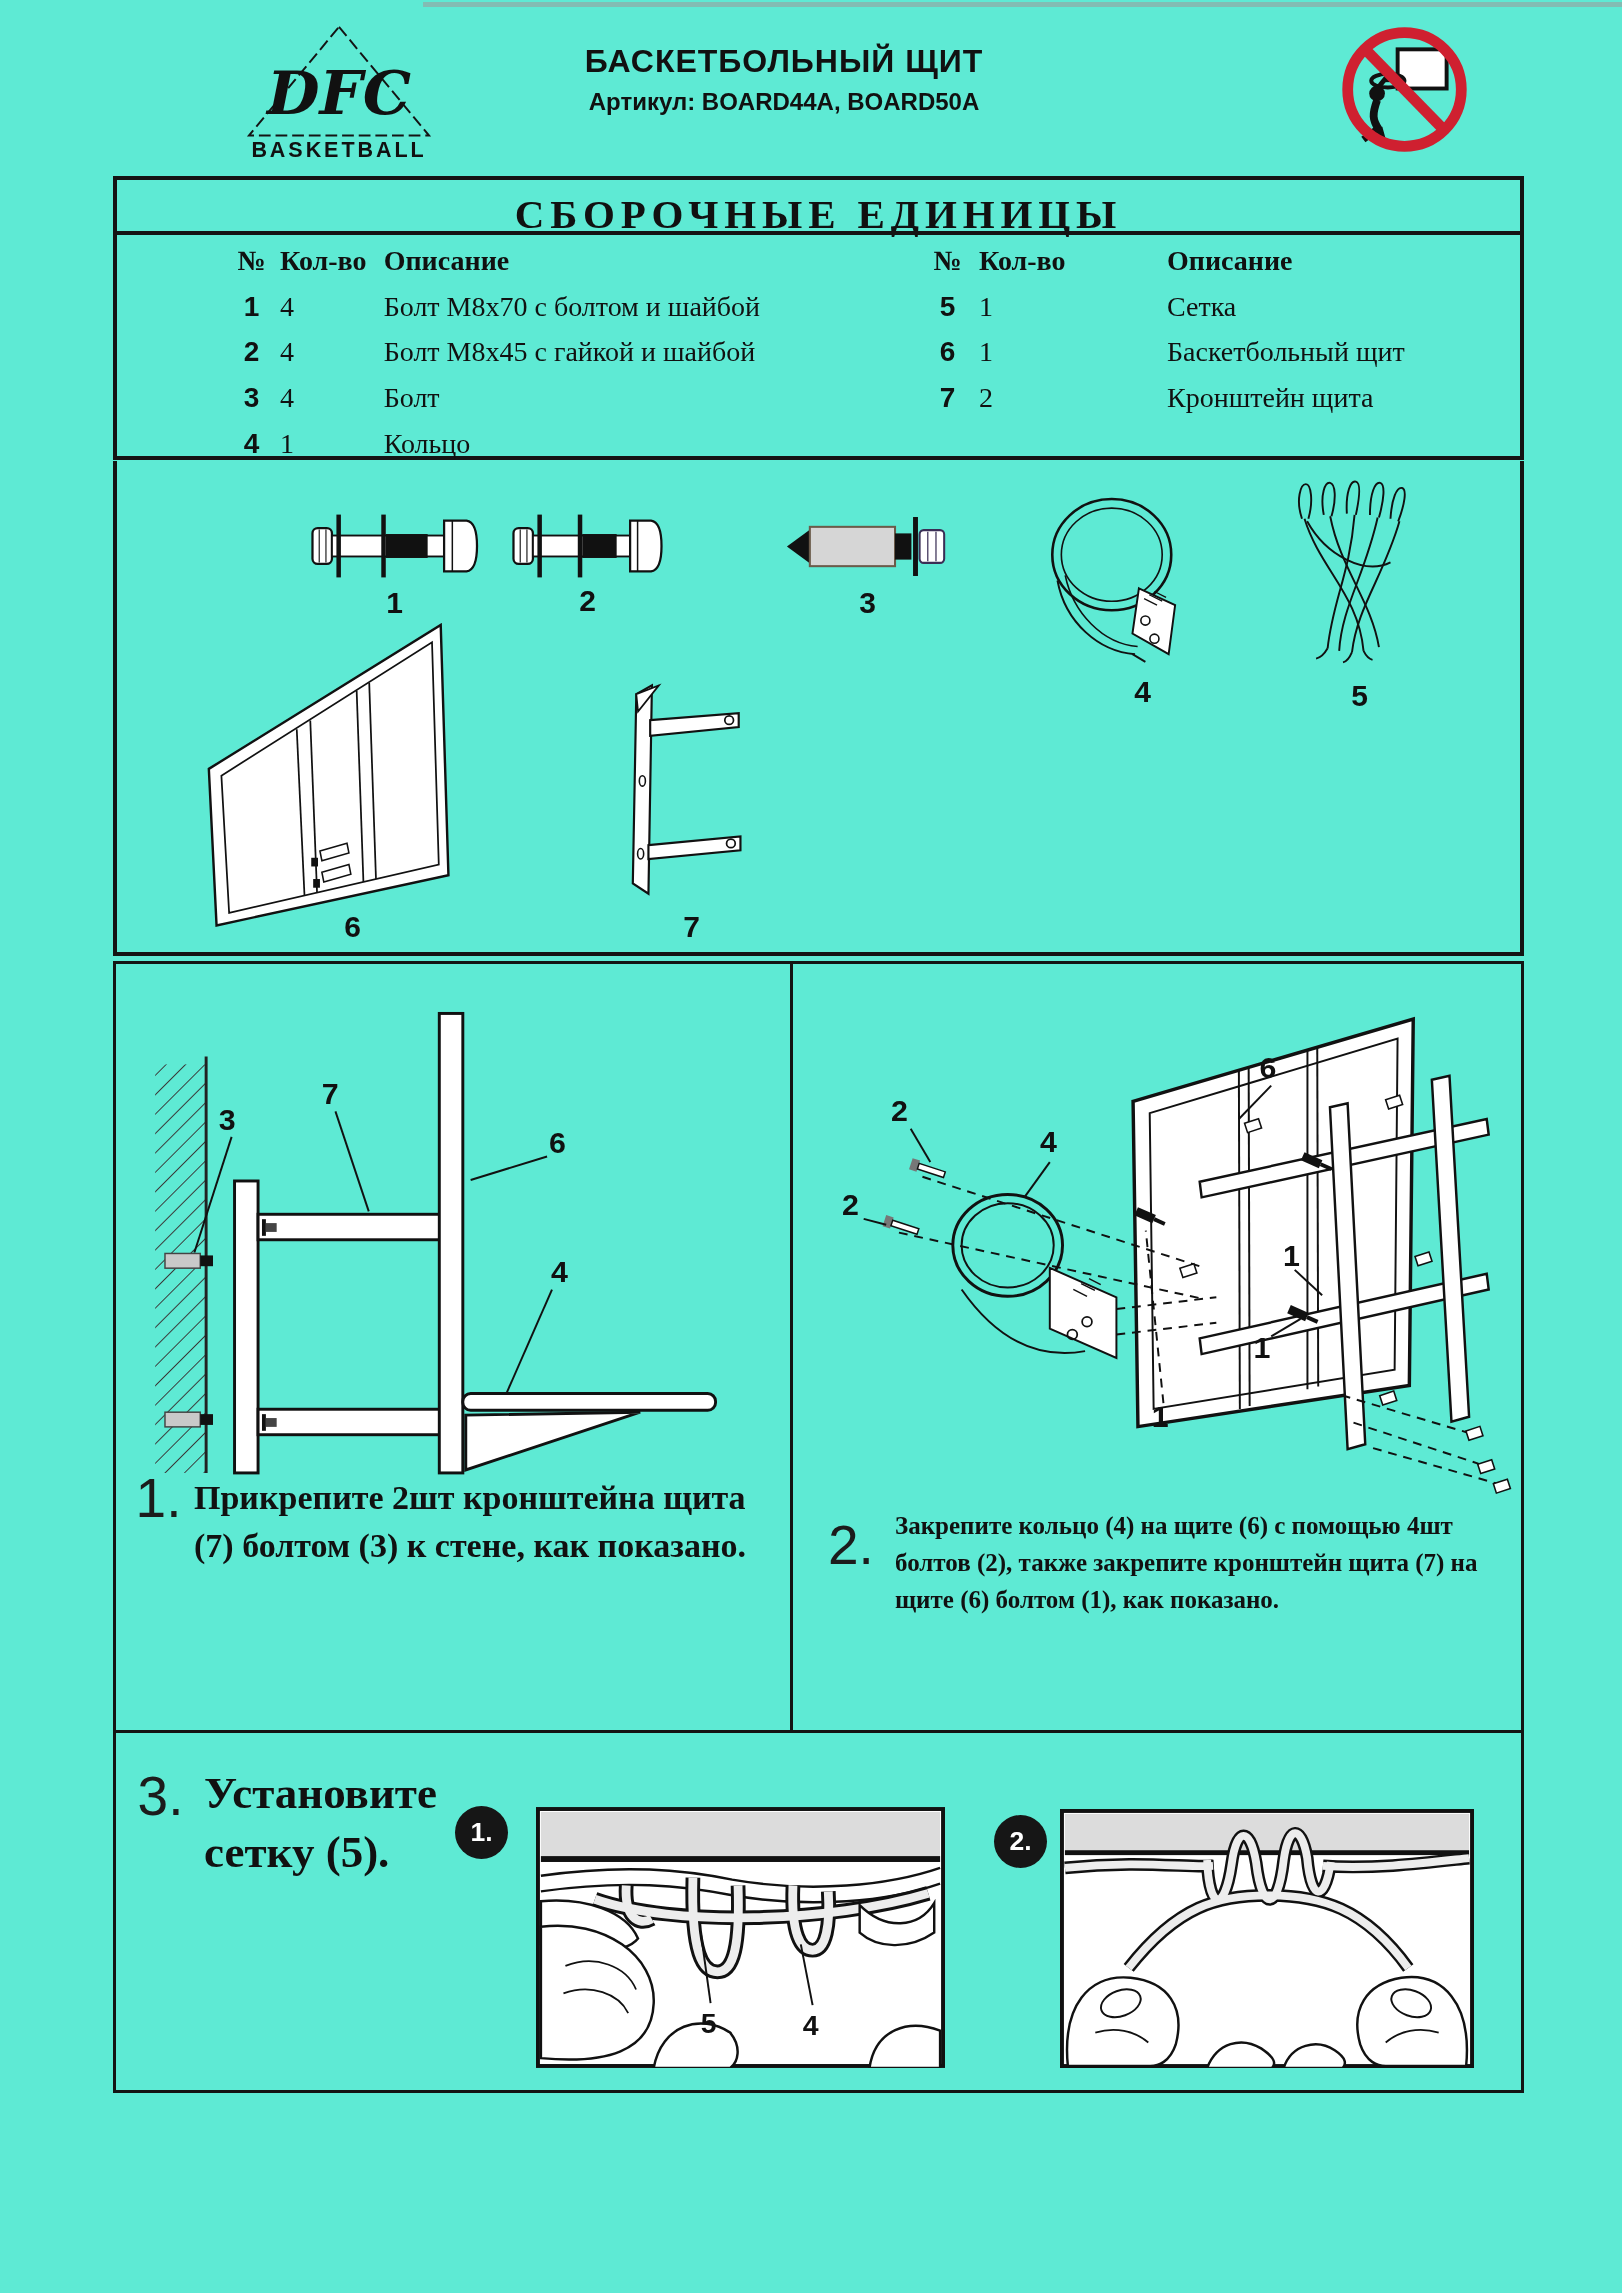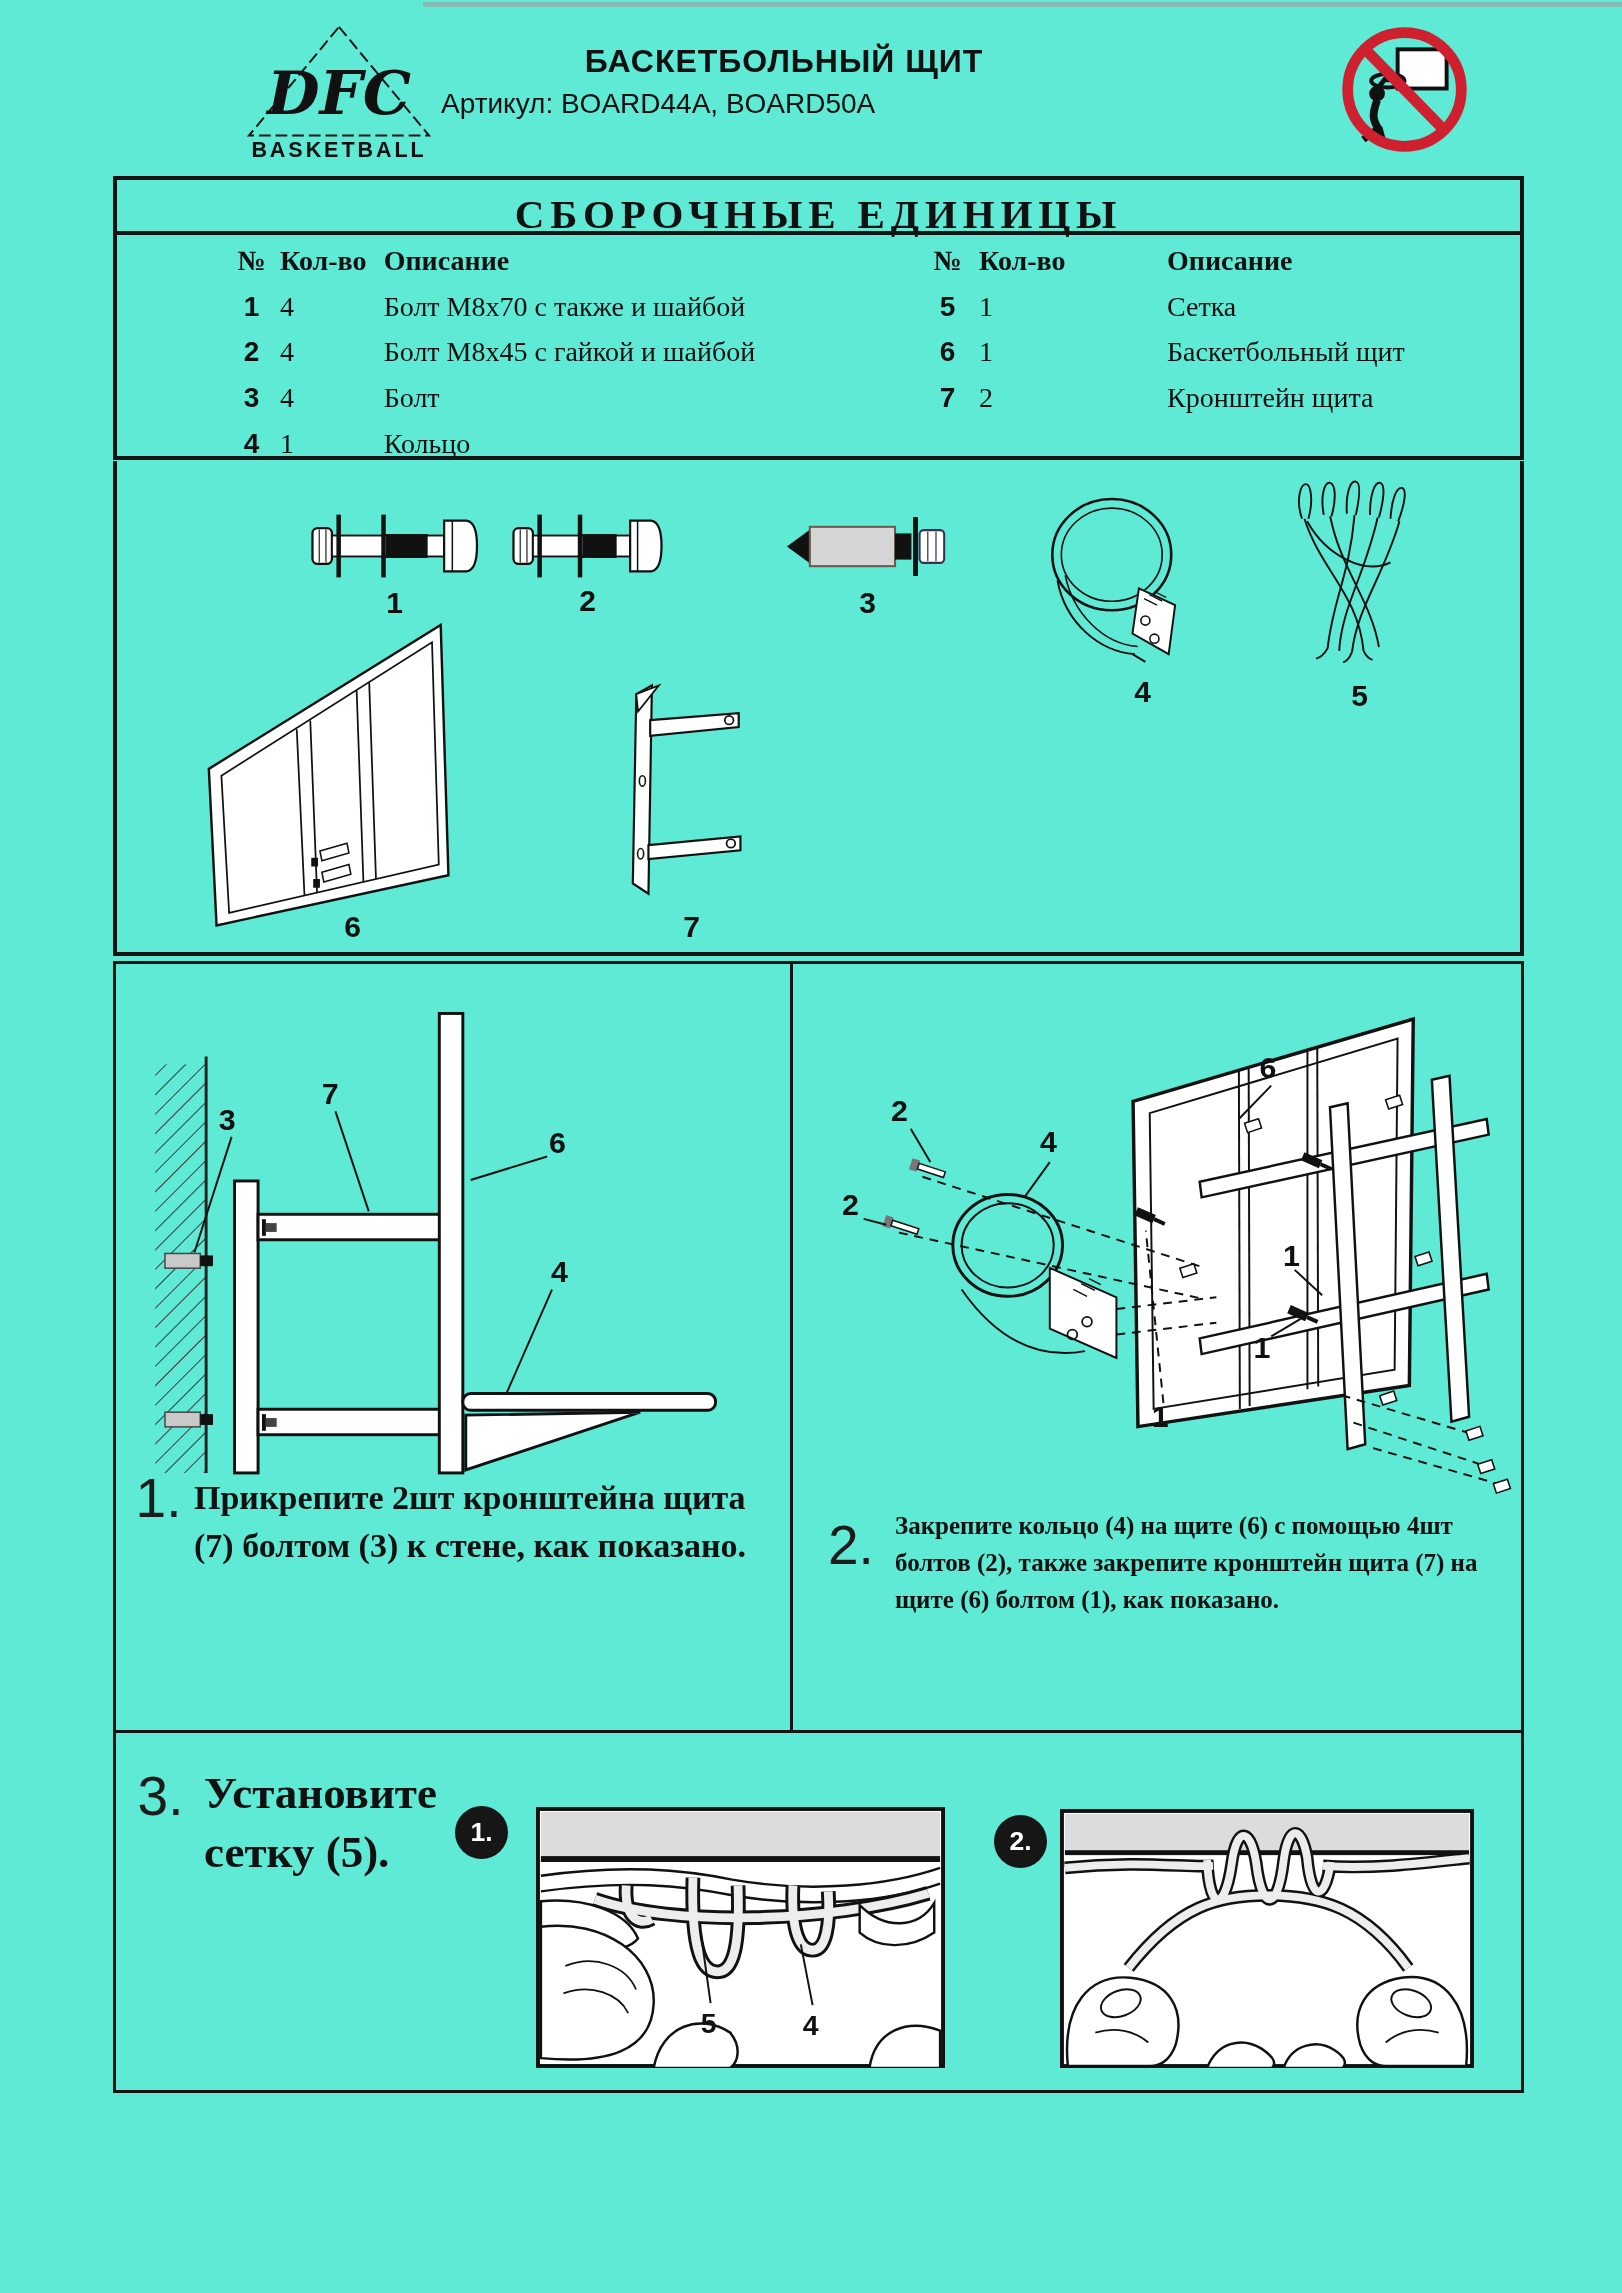--- a/index.html
+++ b/index.html
@@ -3,22 +3,22 @@
 <meta charset="utf-8">
 <style>
   html,body{margin:0;padding:0;background:#fff;}
   .page{position:relative;width:1622px;height:2294px;background:#5eead4;overflow:hidden;
         font-family:"Liberation Serif",serif;color:#111;}
   .abs{position:absolute;}
   .scanline{position:absolute;left:423px;top:2px;width:1199px;height:4.9px;background:#9c9c9c;opacity:.6;}
   
   .hdr-title{position:absolute;left:441px;top:43px;width:686px;text-align:center;
      font-family:"Liberation Sans",sans-serif;font-weight:bold;font-size:32px;letter-spacing:1px;}
-  .hdr-sub{position:absolute;left:441px;top:88px;width:686px;
-     font-family:"Liberation Sans",sans-serif;font-weight:normal;font-size:28px;}
+  .hdr-sub{position:absolute;left:441px;top:88px;width:686px;text-align:center;
+     font-family:"Liberation Sans",sans-serif;font-weight:bold;font-size:24px;}
   
   .box-table{position:absolute;left:113px;top:176px;width:1411px;height:284px;
      border:4.9px solid #141414;box-sizing:border-box;}
   .tbl-title{position:absolute;left:0;top:9.8px;width:100%;text-align:center;
      font-weight:bold;font-size:41px;letter-spacing:5.9px;}
   .tbl-rule{position:absolute;left:0;top:51px;width:100%;height:3.9px;background:#141414;}
   .ptable{position:absolute;top:65px;}
   .ptable .hrow{display:flex;font-weight:bold;font-size:28px;margin-bottom:5.9px;}
   .ptable .row{display:flex;font-size:28px;margin-top:13.7px;align-items:baseline;}
   .c-num{width:57px;text-align:center;font-family:"Liberation Sans",sans-serif;font-weight:bold;font-size:28px;}
@@ -82,21 +82,21 @@
 
     <div class="ptable pt-left" style="left:106px;">
       <div class="hrow">
         <span class="c-num" style="font-family:'Liberation Serif',serif;">№</span>
         <span class="c-qty">Кол-во</span>
         <span class="c-desc">Описание</span>
       </div>
       <div class="row">
         <span class="c-num">1</span>
         <span class="c-qty">4</span>
-        <span class="c-desc">Болт М8х70 с также и шайбой</span>
+        <span class="c-desc">Болт М8х70 с болтом и шайбой</span>
       </div>
       <div class="row">
         <span class="c-num">2</span>
         <span class="c-qty">4</span>
         <span class="c-desc">Болт М8х45 с гайкой и шайбой</span>
       </div>
       <div class="row">
         <span class="c-num">3</span>
         <span class="c-qty">4</span>
         <span class="c-desc">Болт</span>

